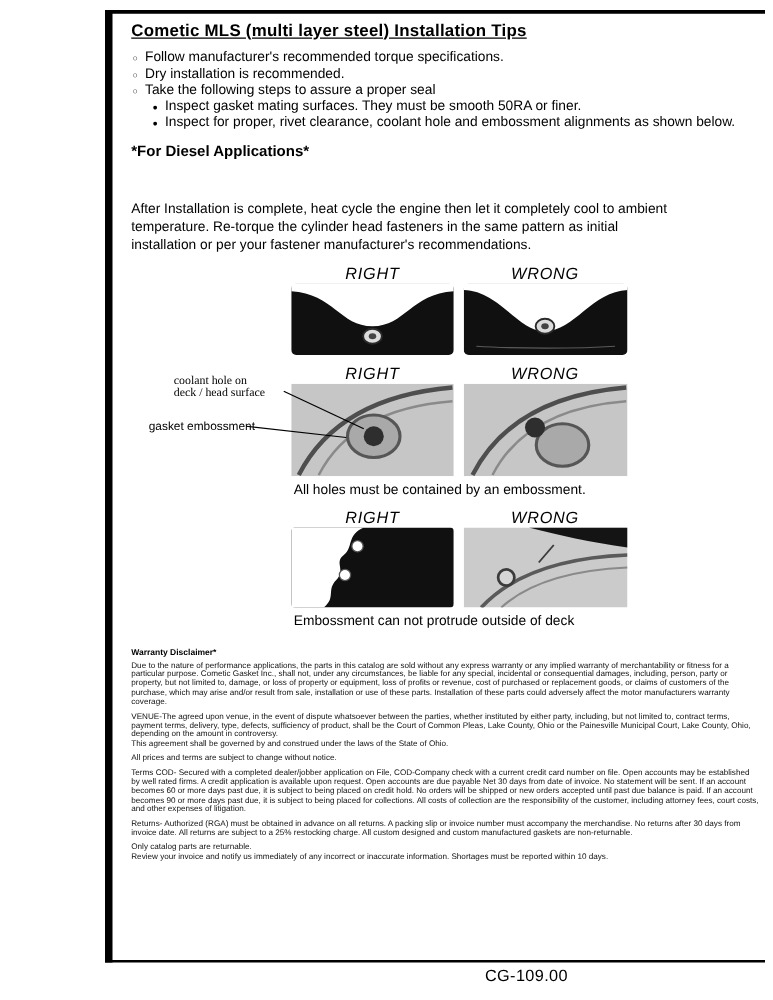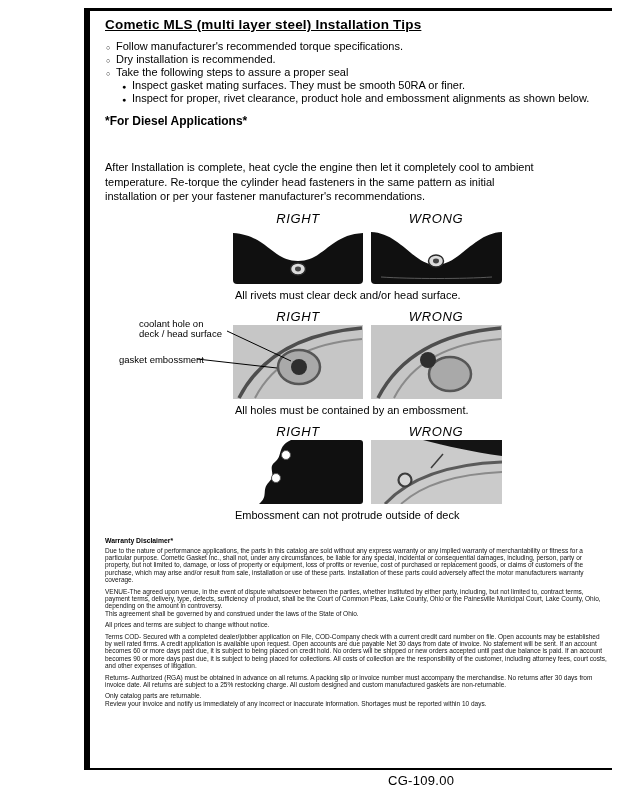--- a/index.html
+++ b/index.html
@@ -31,21 +31,21 @@
   .note { font-size: 11px; line-height: 13px; margin-bottom: 5px; width: 440px; }
 
   .diag-block { position: relative; }
   .diag-labels { display: flex; gap: 8px; margin-left: 128px; margin-top: 7px; }
   .diag-label { width: 130px; text-align: center; font-size: 13px; letter-spacing: .6px; font-style: italic; }
   .diag-images { display: flex; gap: 8px; margin-left: 128px; margin-top: 1px; }
   .diag-images svg { display: block; }
   .diag-caption { margin-left: 130px; font-size: 11px; line-height: 13px; margin-top: 5px; }
 
   .callout { position: absolute; font-size: 9.5px; line-height: 9.5px; }
-  .callout-coolant { left: 34px; top: 10px; }
+  .callout-coolant { left: 34px; top: 10px; font-family: Liberation Serif, serif; }
   .callout-coolant div { margin-bottom: 1px; }
   .callout-emboss { left: 14px; top: 46px; }
   .callout-lines { position: absolute; left: 0; top: 0; pointer-events: none; }
 
   .disclaimer { margin-top: 15px; width: 503px; }
   .disc-heading { font-size: 6.8px; font-weight: bold; margin-bottom: 3px; }
   .disclaimer p { font-size: 6.5px; line-height: 7.4px; color: #111; }
   .disclaimer p.gap { margin-top: 4px; }
 
   .footer-code { position: absolute; left: 388px; top: 773px; font-size: 13px; letter-spacing: .3px; }
@@ -60,21 +60,21 @@
 
   <div class="content">
 
     <div class="title">Cometic MLS (multi layer steel) Installation Tips</div>
 
     <div class="tips">
       <div class="tip"><span>Follow manufacturer's recommended torque specifications.</span></div>
       <div class="tip"><span>Dry installation is recommended.</span></div>
       <div class="tip"><span>Take the following steps to assure a proper seal</span></div>
       <div class="subtip"><span>Inspect gasket mating surfaces.  They must be smooth 50RA or finer.</span></div>
-      <div class="subtip"><span>Inspect for proper, rivet clearance, product hole and embossment alignments as shown below.</span></div>
+      <div class="subtip"><span>Inspect for proper, rivet clearance, coolant hole and embossment alignments as shown below.</span></div>
     </div>
 
     <div class="diesel-heading">*For Diesel Applications*</div>
     <div class="para second">After Installation is complete, heat cycle the engine then let it completely cool to ambient temperature. Re-torque the cylinder head fasteners in the same pattern as initial installation or per your fastener manufacturer's recommendations.</div>
 
     <div class="diag-block">
       <div class="diag-labels">
         <div class="diag-label">RIGHT</div>
         <div class="diag-label">WRONG</div>
       </div>
@@ -86,21 +86,20 @@
           <ellipse cx="65" cy="42" rx="3" ry="2.4" fill="#444444"></ellipse>
         </svg>
         <svg width="131" height="57" viewBox="0 0 131 57">
           <rect width="131" height="57" rx="4" fill="#101010"></rect>
           <path d="M0,0 H131 V5 C103,6 88,38 65,38 C43,38 29,6 0,5 Z" fill="#ffffff"></path>
           <path d="M10,50 C40,52 92,52 121,50" stroke="#5a5a5a" stroke-width="1" fill="none"></path>
           <ellipse cx="65" cy="34" rx="7.5" ry="6" fill="#dcdcdc" stroke="#2a2a2a" stroke-width="1.5"></ellipse>
           <ellipse cx="65" cy="34" rx="3" ry="2.4" fill="#444444"></ellipse>
         </svg>
       </div>
-      <div class="diag-caption">All rivets must clear deck and/or head surface.</div>
     </div>
 
     <div class="diag-block">
       <div class="diag-labels">
         <div class="diag-label">RIGHT</div>
         <div class="diag-label">WRONG</div>
       </div>
       <div class="diag-images">
         <svg width="130" height="74" viewBox="0 0 130 74">
           <rect width="130" height="74" fill="#c6c6c6"></rect>

